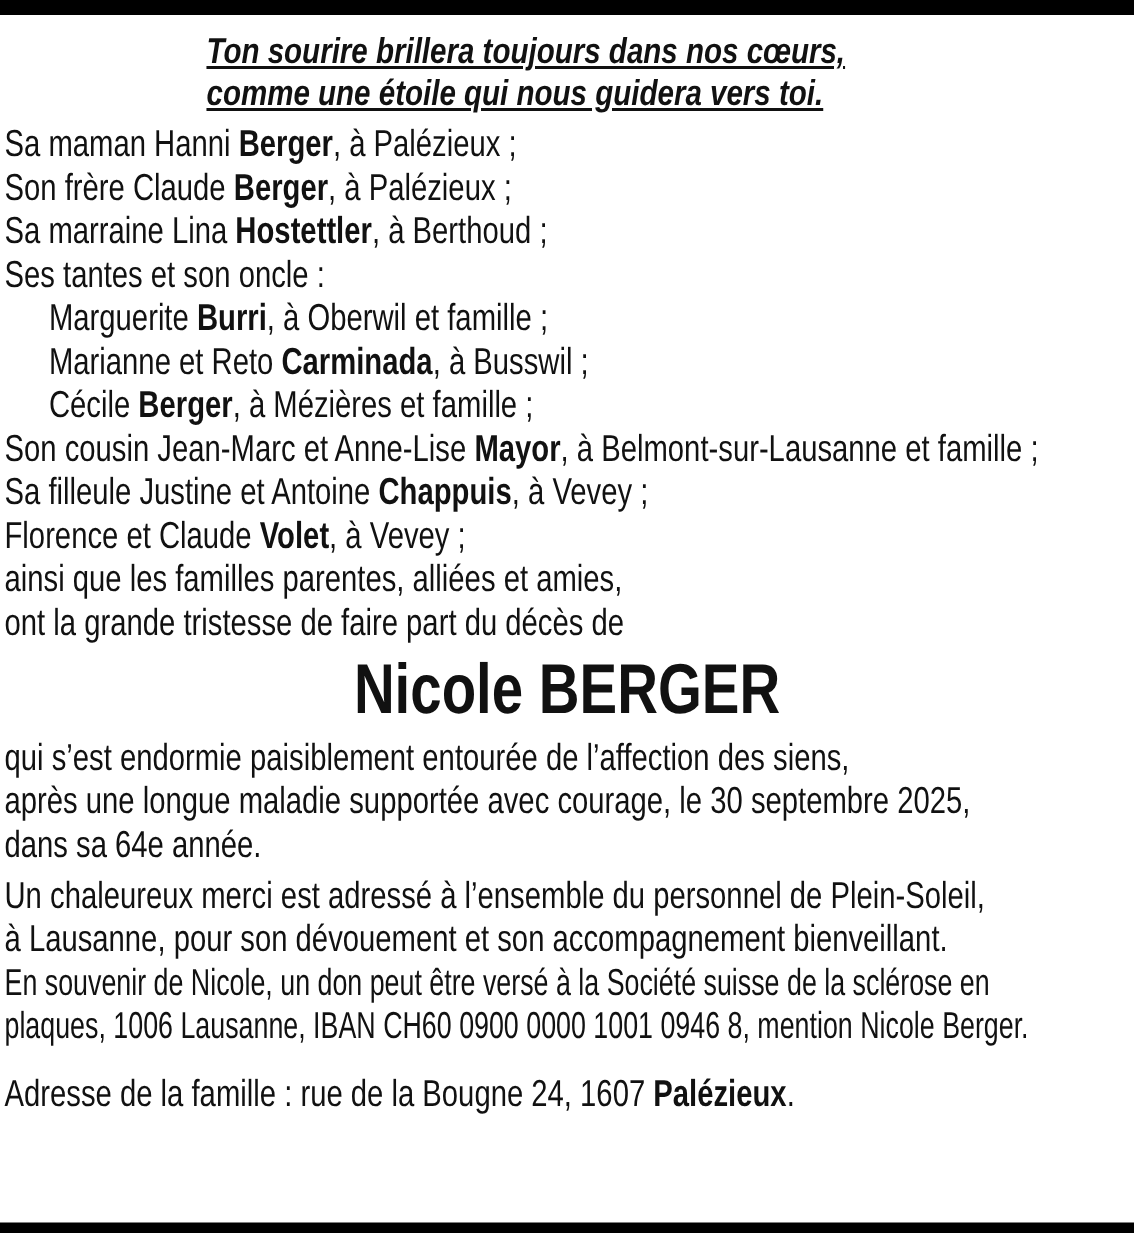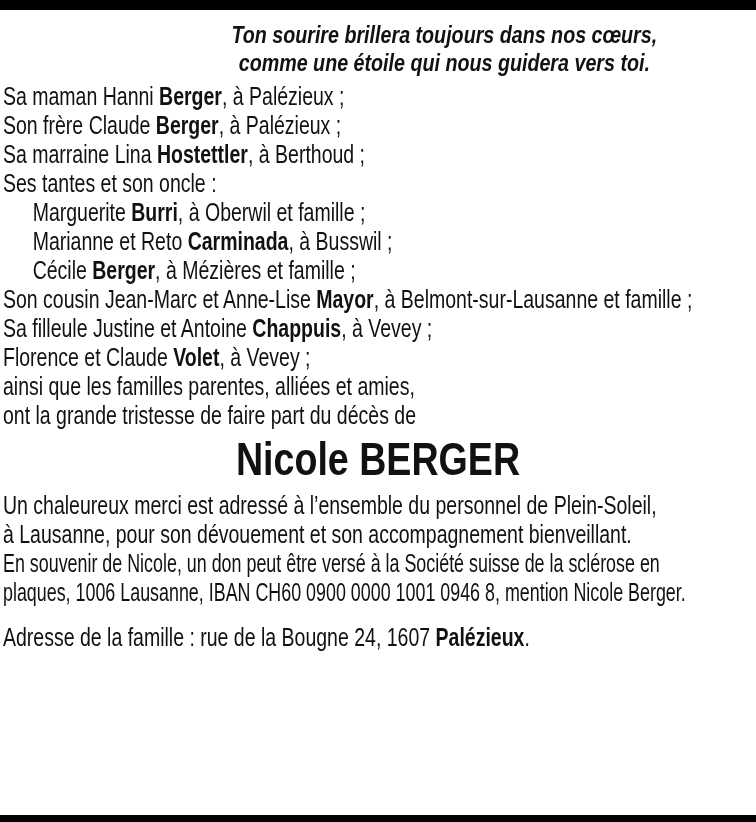--- a/index.html
+++ b/index.html
@@ -34,22 +34,23 @@
   
   .ln {
     font-size: 25px;
     line-height: 29px;
     white-space: nowrap;
     transform: scaleX(0.78);
     transform-origin: 0 50%;
   }
   .indent { padding-left: 38px; }
   .epigraph {
-    text-align: center;
+    text-align: left;
     margin: 11px 2px 5px 0;
+    text-decoration: underline;
   }
   .epi-ln {
     font-style: italic;
     font-weight: bold;
     font-size: 24px;
     line-height: 28px;
     white-space: nowrap;
     transform: scaleX(0.82);
     transform-origin: 100% 50%;
   }
@@ -90,20 +91,25 @@
     <div class="ln indent"><span>Cécile </span><b>Berger</b><span>, à Mézières et famille ;</span></div>
     <div class="ln"><span>Son cousin Jean-Marc et Anne-Lise </span><b>Mayor</b><span>, à Belmont-sur-Lausanne et famille ;</span></div>
     <div class="ln"><span>Sa filleule Justine et Antoine </span><b>Chappuis</b><span>, à Vevey ;</span></div>
     <div class="ln"><span>Florence et Claude </span><b>Volet</b><span>, à Vevey ;</span></div>
     <div class="ln"><span>ainsi que les familles parentes, alliées et amies,</span><b></b><span></span></div>
     <div class="ln"><span>ont la grande tristesse de faire part du décès de</span><b></b><span></span></div>
   </div>
 
   <div class="name">Nicole BERGER</div>
 
+  <div class="para">
+    <div class="ln">qui s’est endormie paisiblement entourée de l’affection des siens,</div>
+    <div class="ln">après une longue maladie supportée avec courage, le 30 septembre 2025,</div>
+    <div class="ln">dans sa 64e année.</div>
+  </div>
 
 
   <div class="para">
     <div class="ln">Un chaleureux merci est adressé à l’ensemble du personnel de Plein-Soleil,</div>
     <div class="ln">à Lausanne, pour son dévouement et son accompagnement bienveillant.</div>
     <div class="ln tight">En souvenir de Nicole, un don peut être versé à la Société suisse de la sclérose en</div>
     <div class="ln tight">plaques, 1006 Lausanne, IBAN CH60 0900 0000 1001 0946 8, mention Nicole Berger.</div>
   </div>
 
   <div class="ln addr"><span>Adresse de la famille : rue de la Bougne 24, 1607 </span><b>Palézieux</b><span>.</span></div>

